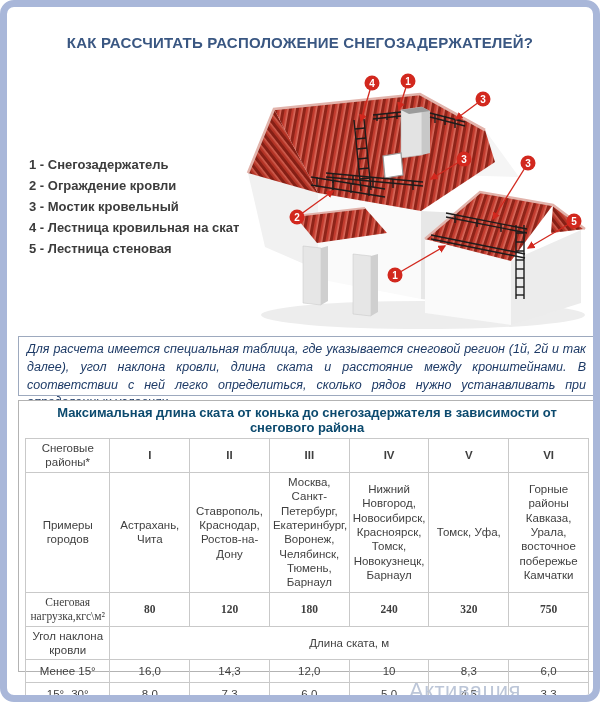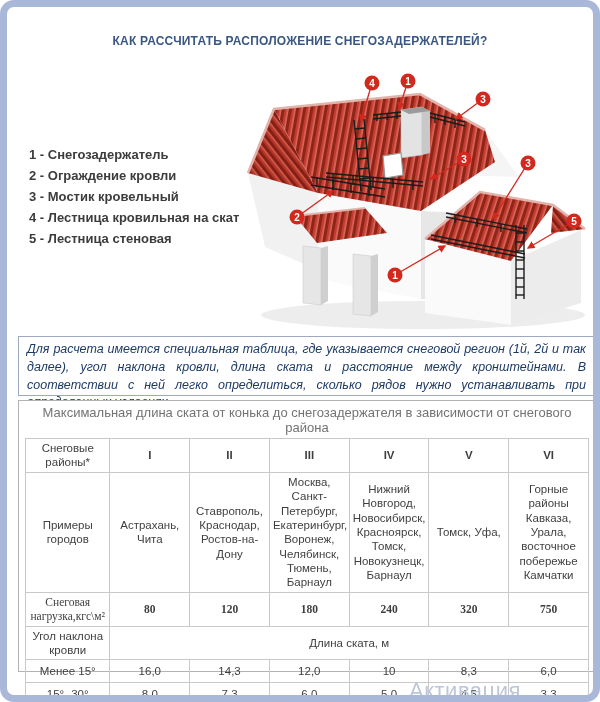--- a/index.html
+++ b/index.html
@@ -4,39 +4,39 @@
 <style>
   html,body{margin:0;padding:0;background:#fff;}
   *{box-sizing:border-box;}
   .frame{
     position:relative;width:600px;height:702px;background:#fff;
     border:7px solid #a9b7d9;border-radius:14px;overflow:hidden;
     font-family:"Liberation Sans",sans-serif;
   }
   .page-title{
     position:absolute;top:27px;left:0;right:0;text-align:center;
-    font-size:12px;font-weight:bold;color:#3a5782;letter-spacing:.2px;
-  }
-  .legend{position:absolute;left:22px;top:137px;}
+    font-size:15px;font-weight:bold;color:#3a5782;letter-spacing:.2px;
+  }
+  .legend{position:absolute;left:22px;top:147px;}
   .legend-item{
     font-size:13px;font-weight:bold;color:#3c3c3c;line-height:21px;white-space:nowrap;
   }
   .illustration{position:absolute;left:226px;top:56px;width:366px;height:272px;}
   .desc-box{
     position:absolute;left:11px;top:329px;width:578px;height:60px;
     border:1px solid #9da9be;padding:4px 9px 4px 8px;
     font-size:12.5px;font-style:italic;color:#1d3a66;line-height:1.42;
     text-align:justify;
   }
   .table-box{
     position:absolute;left:11px;top:393px;width:578px;height:272px;
     border:1px solid #b3b3b3;padding:2px 6px 0 6px;background:#fff;
   }
   .table-title{
-    text-align:center;font-size:13px;font-weight:normal;color:#737373;
+    text-align:center;font-size:13px;font-weight:bold;color:#0c4a6e;
     padding:2px 0 3px 0;
   }
   table.snow{
     width:100%;border-collapse:collapse;table-layout:fixed;
     font-size:11.5px;color:#3f3f3f;
   }
   table.snow td{
     border:1px solid #c9c9c9;text-align:center;vertical-align:middle;
     padding:2px 3px;line-height:1.25;
   }

